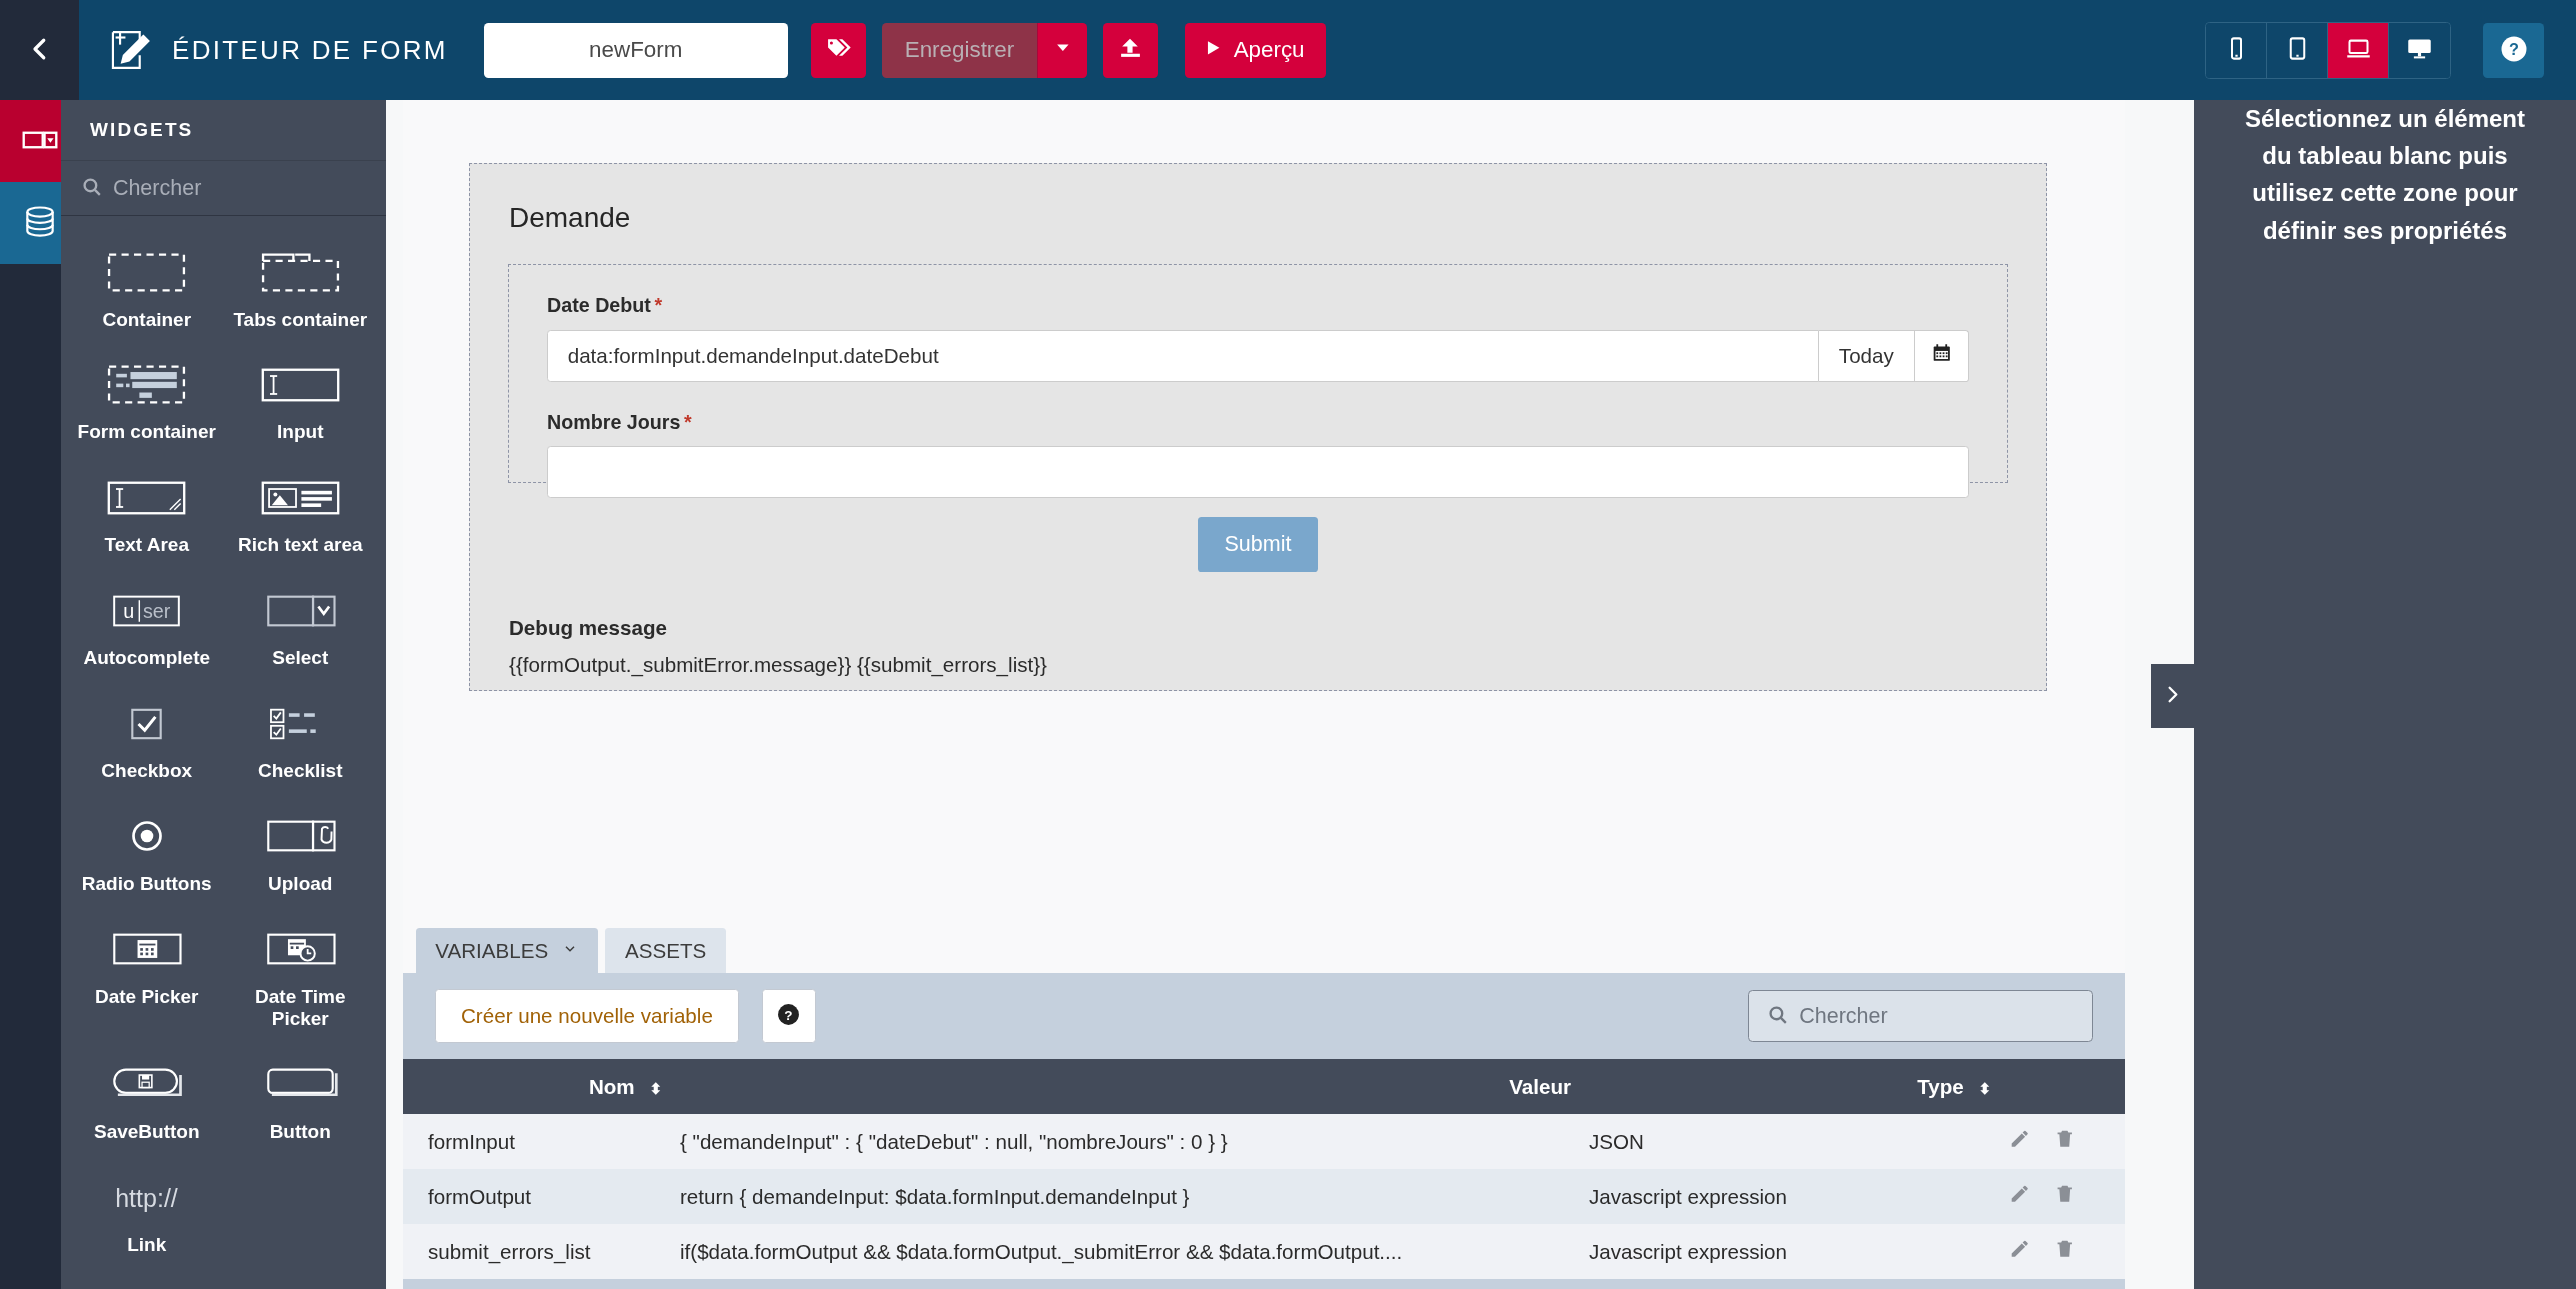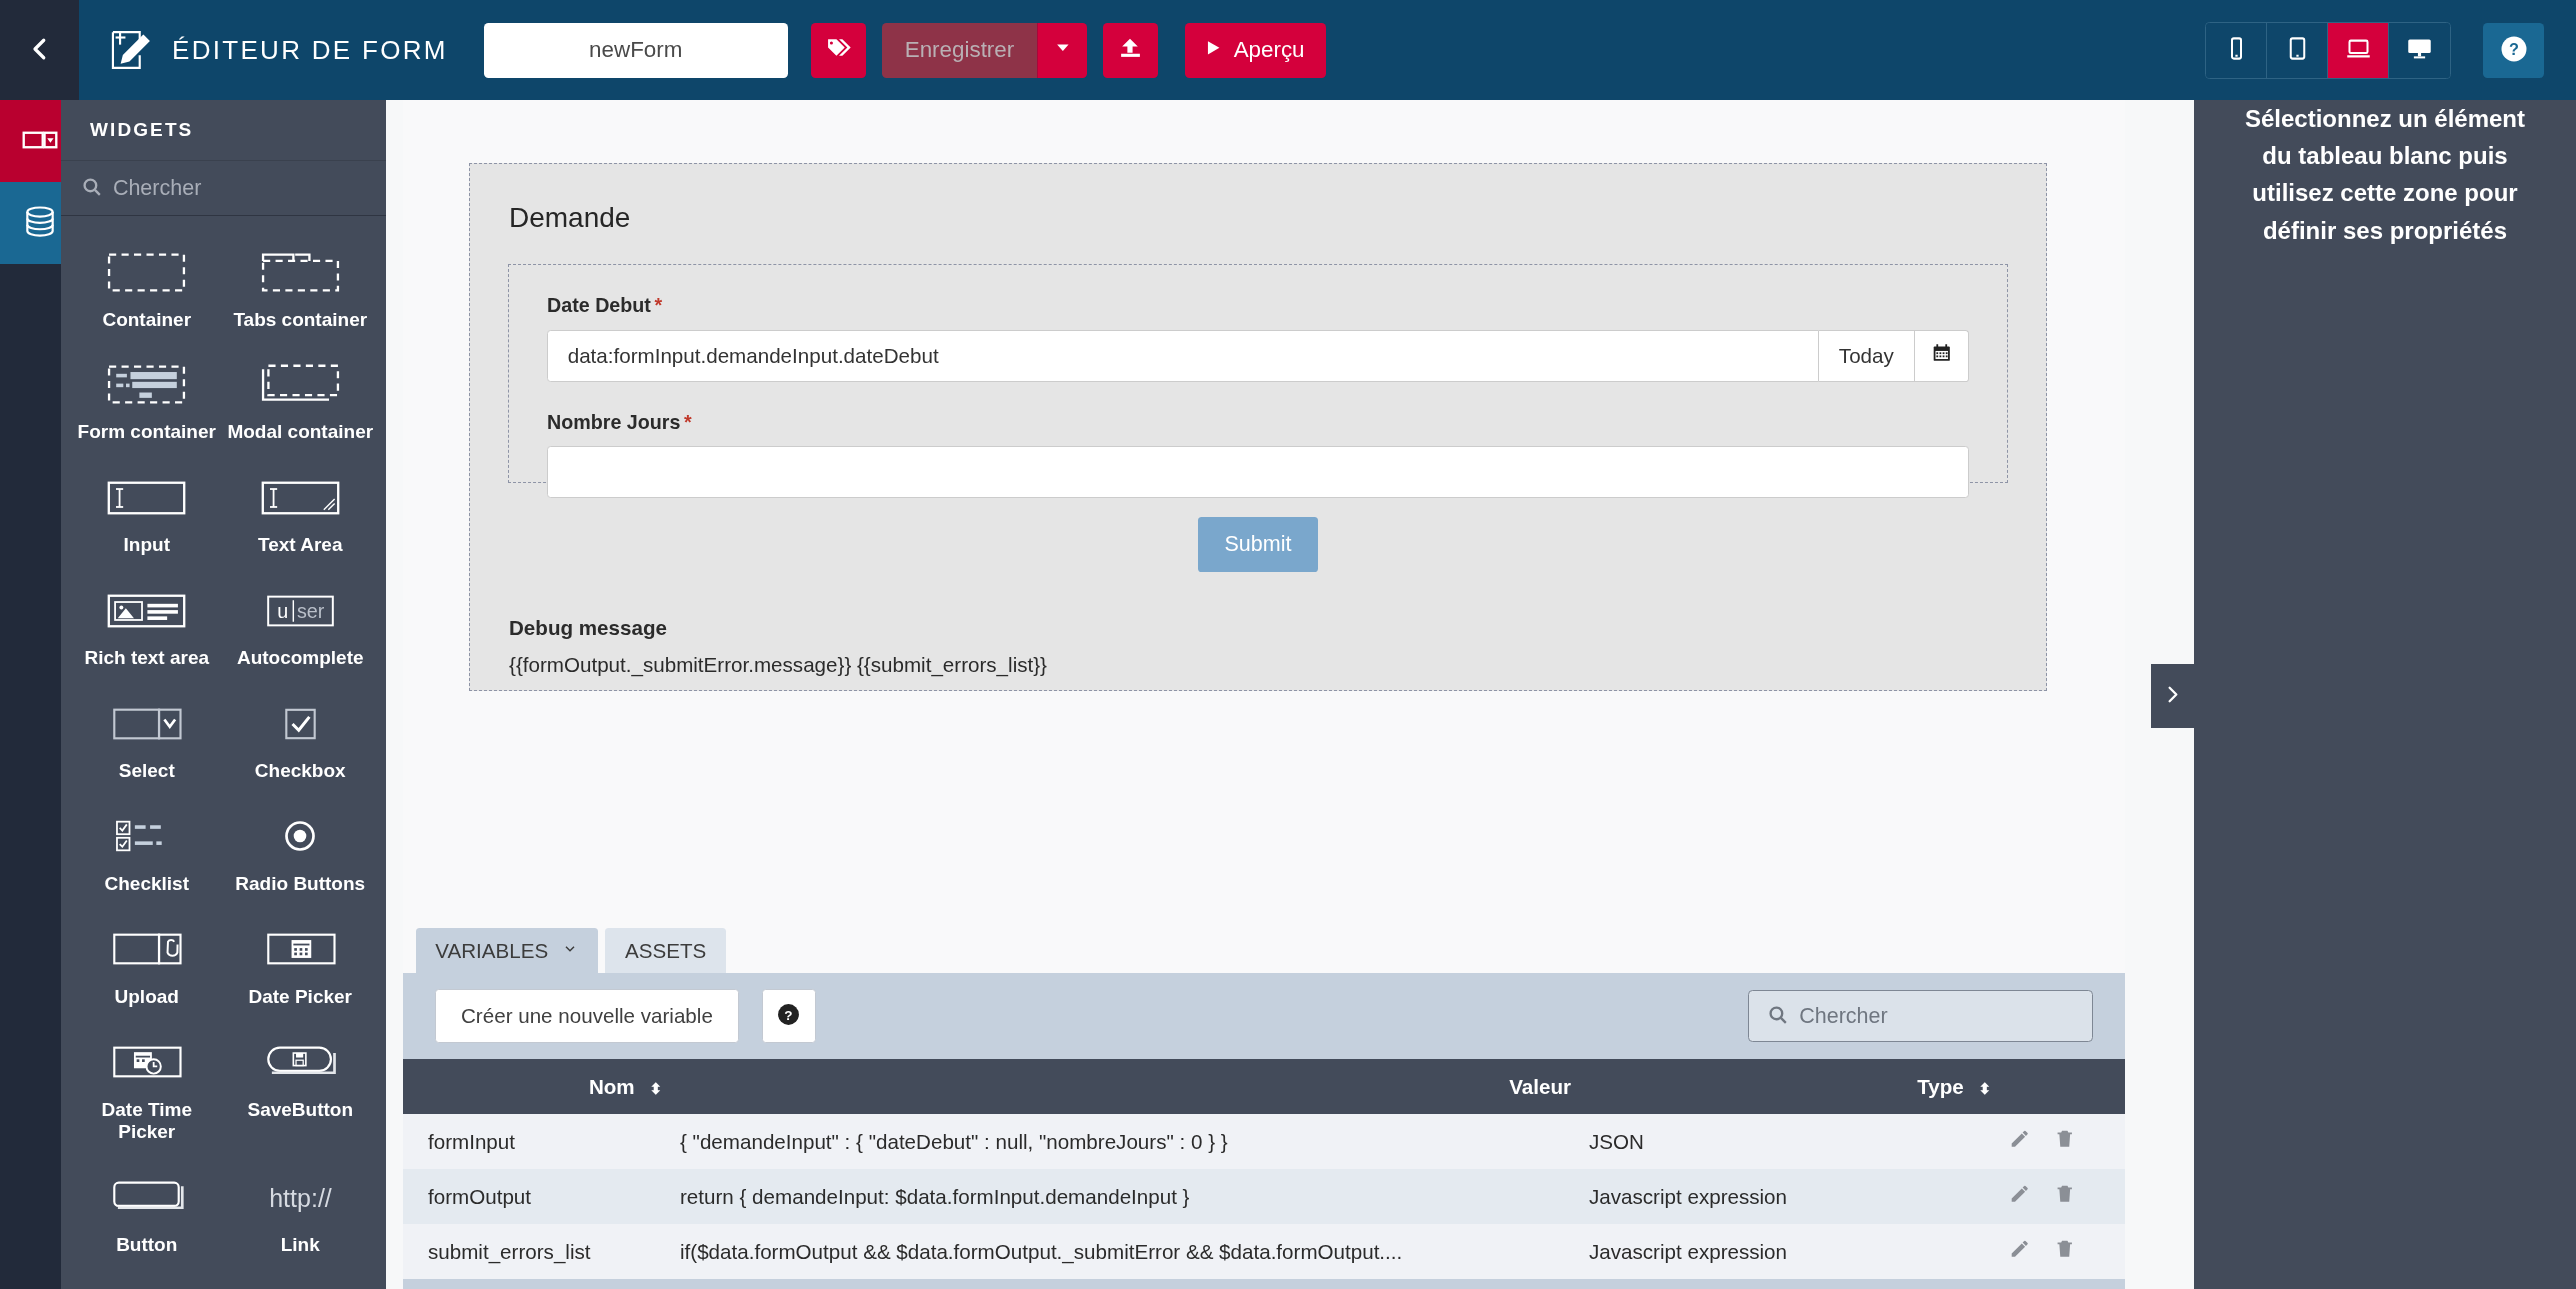--- a/index.html
+++ b/index.html
@@ -176,21 +176,21 @@
   }
   .tab.active { background: #c5d0dd; }
   .tab.inactive { background: #dde4ec; margin-left: 7.2px; }
   .tab .caret { margin-left: 14.3px; font-size: 17px; }
   .tool-row {
     height: 86px; display: flex; align-items: center;
     padding: 0 32px; background: #c5d0dd;
   }
   .create-btn {
     height: 54px; background: #ffffff; border: 0.9px solid #c3c9d2;
-    border-radius: 3.6px; padding: 0 25px; font-size: 20.6px; color: #404040;
+    border-radius: 3.6px; padding: 0 25px; font-size: 20.6px; color: #a16207;
     cursor: pointer; font-family: "Liberation Sans", sans-serif;
   }
   .help-sq {
     margin-left: 23px; width: 54px; height: 54px; background: #ffffff;
     border: 0.9px solid #c3c9d2; border-radius: 3.6px; cursor: pointer;
     display: flex; align-items: center; justify-content: center;
   }
   .help-sq svg { width: 25px; height: 25px; }
   .var-search {
     margin-left: auto; width: 345px; height: 52px;
@@ -415,29 +415,20 @@
             <rect x="26" y="9" width="52" height="8" fill="#c5d0dd"></rect>
             <rect x="10" y="22" width="8" height="4" fill="#c5d0dd"></rect>
             <rect x="21" y="22" width="4" height="4" fill="#c5d0dd"></rect>
             <rect x="28" y="20" width="50" height="7" fill="#c5d0dd"></rect>
             <rect x="36" y="32" width="14" height="6" fill="#c5d0dd"></rect>
           </svg>
         </div>
         <div class="widget-label">Form container</div>
       </div>
 
-      <div class="widget-cell">
-        <div class="widget-ico">
-          <svg width="79" height="41" viewBox="0 0 88 46">
-            <path d="M2 6 V40 H76" fill="none" stroke="#ffffff" stroke-width="2.6"></path>
-            <rect x="8" y="2" width="78" height="33" fill="none" stroke="#ffffff" stroke-width="2.6" stroke-dasharray="8 6"></rect>
-          </svg>
-        </div>
-        <div class="widget-label">Modal container</div>
-      </div>
 
       <div class="widget-cell">
         <div class="widget-ico">
           <svg width="79" height="36" viewBox="0 0 88 40">
             <rect x="2" y="3" width="84" height="34" fill="none" stroke="#ffffff" stroke-width="2.6"></rect>
             <line x1="14" y1="10" x2="14" y2="30" stroke="#ffffff" stroke-width="2"></line>
             <line x1="10" y1="10" x2="18" y2="10" stroke="#ffffff" stroke-width="2"></line>
             <line x1="10" y1="30" x2="18" y2="30" stroke="#ffffff" stroke-width="2"></line>
           </svg>
         </div>

